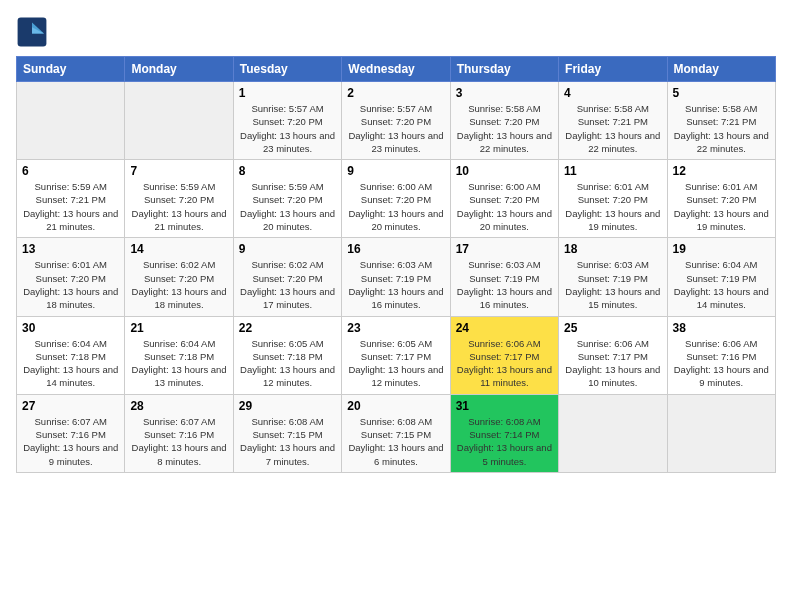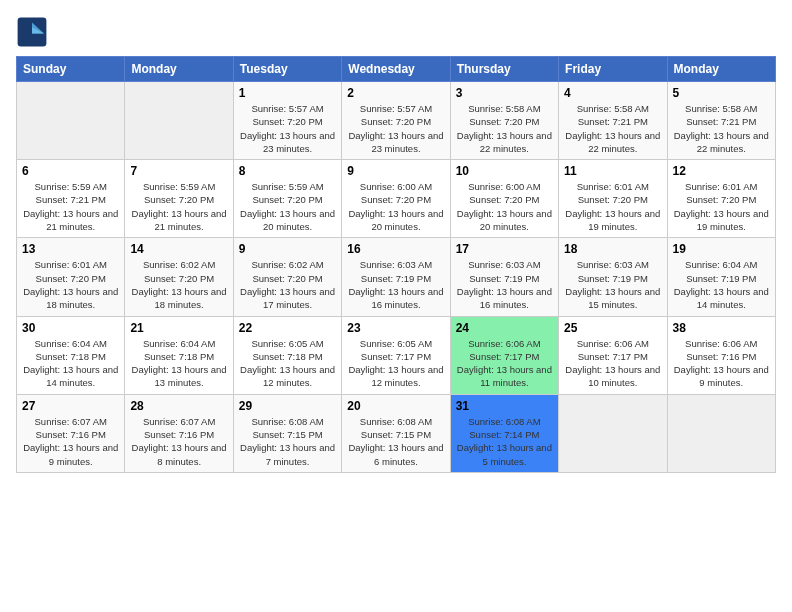--- a/index.html
+++ b/index.html
@@ -260,21 +260,21 @@
           <div class="day-info" style="white-space: pre-wrap;">Sunrise: 6:05 AM
 Sunset: 7:18 PM
 Daylight: 13 hours and 12 minutes.</div>
         </td>
         <td style="background: rgb(255, 255, 255);">
           <span class="day-num">23</span>
           <div class="day-info" style="white-space: pre-wrap;">Sunrise: 6:05 AM
 Sunset: 7:17 PM
 Daylight: 13 hours and 12 minutes.</div>
         </td>
-        <td style="background: #86efac;">
+        <td style="background: #fde047;">
           <span class="day-num">24</span>
           <div class="day-info" style="white-space: pre-wrap;">Sunrise: 6:06 AM
 Sunset: 7:17 PM
 Daylight: 13 hours and 11 minutes.</div>
         </td>
         <td style="background: rgb(255, 255, 255);">
           <span class="day-num">25</span>
           <div class="day-info" style="white-space: pre-wrap;">Sunrise: 6:06 AM
 Sunset: 7:17 PM
 Daylight: 13 hours and 10 minutes.</div>
@@ -304,21 +304,21 @@
           <div class="day-info" style="white-space: pre-wrap;">Sunrise: 6:08 AM
 Sunset: 7:15 PM
 Daylight: 13 hours and 7 minutes.</div>
         </td>
         <td style="background: rgb(249, 249, 249);">
           <span class="day-num">20</span>
           <div class="day-info" style="white-space: pre-wrap;">Sunrise: 6:08 AM
 Sunset: 7:15 PM
 Daylight: 13 hours and 6 minutes.</div>
         </td>
-        <td style="background: #3b82f6; margin-top: 29px;">
+        <td style="background: #22c55e; margin-top: 29px;">
           <span class="day-num">31</span>
           <div class="day-info" style="white-space: pre-wrap;">Sunrise: 6:08 AM
 Sunset: 7:14 PM
 Daylight: 13 hours and 5 minutes.</div>
         </td>
         <td class="empty-cell"></td>
         <td class="empty-cell"></td>
       </tr>
     </tbody>
 </table>

